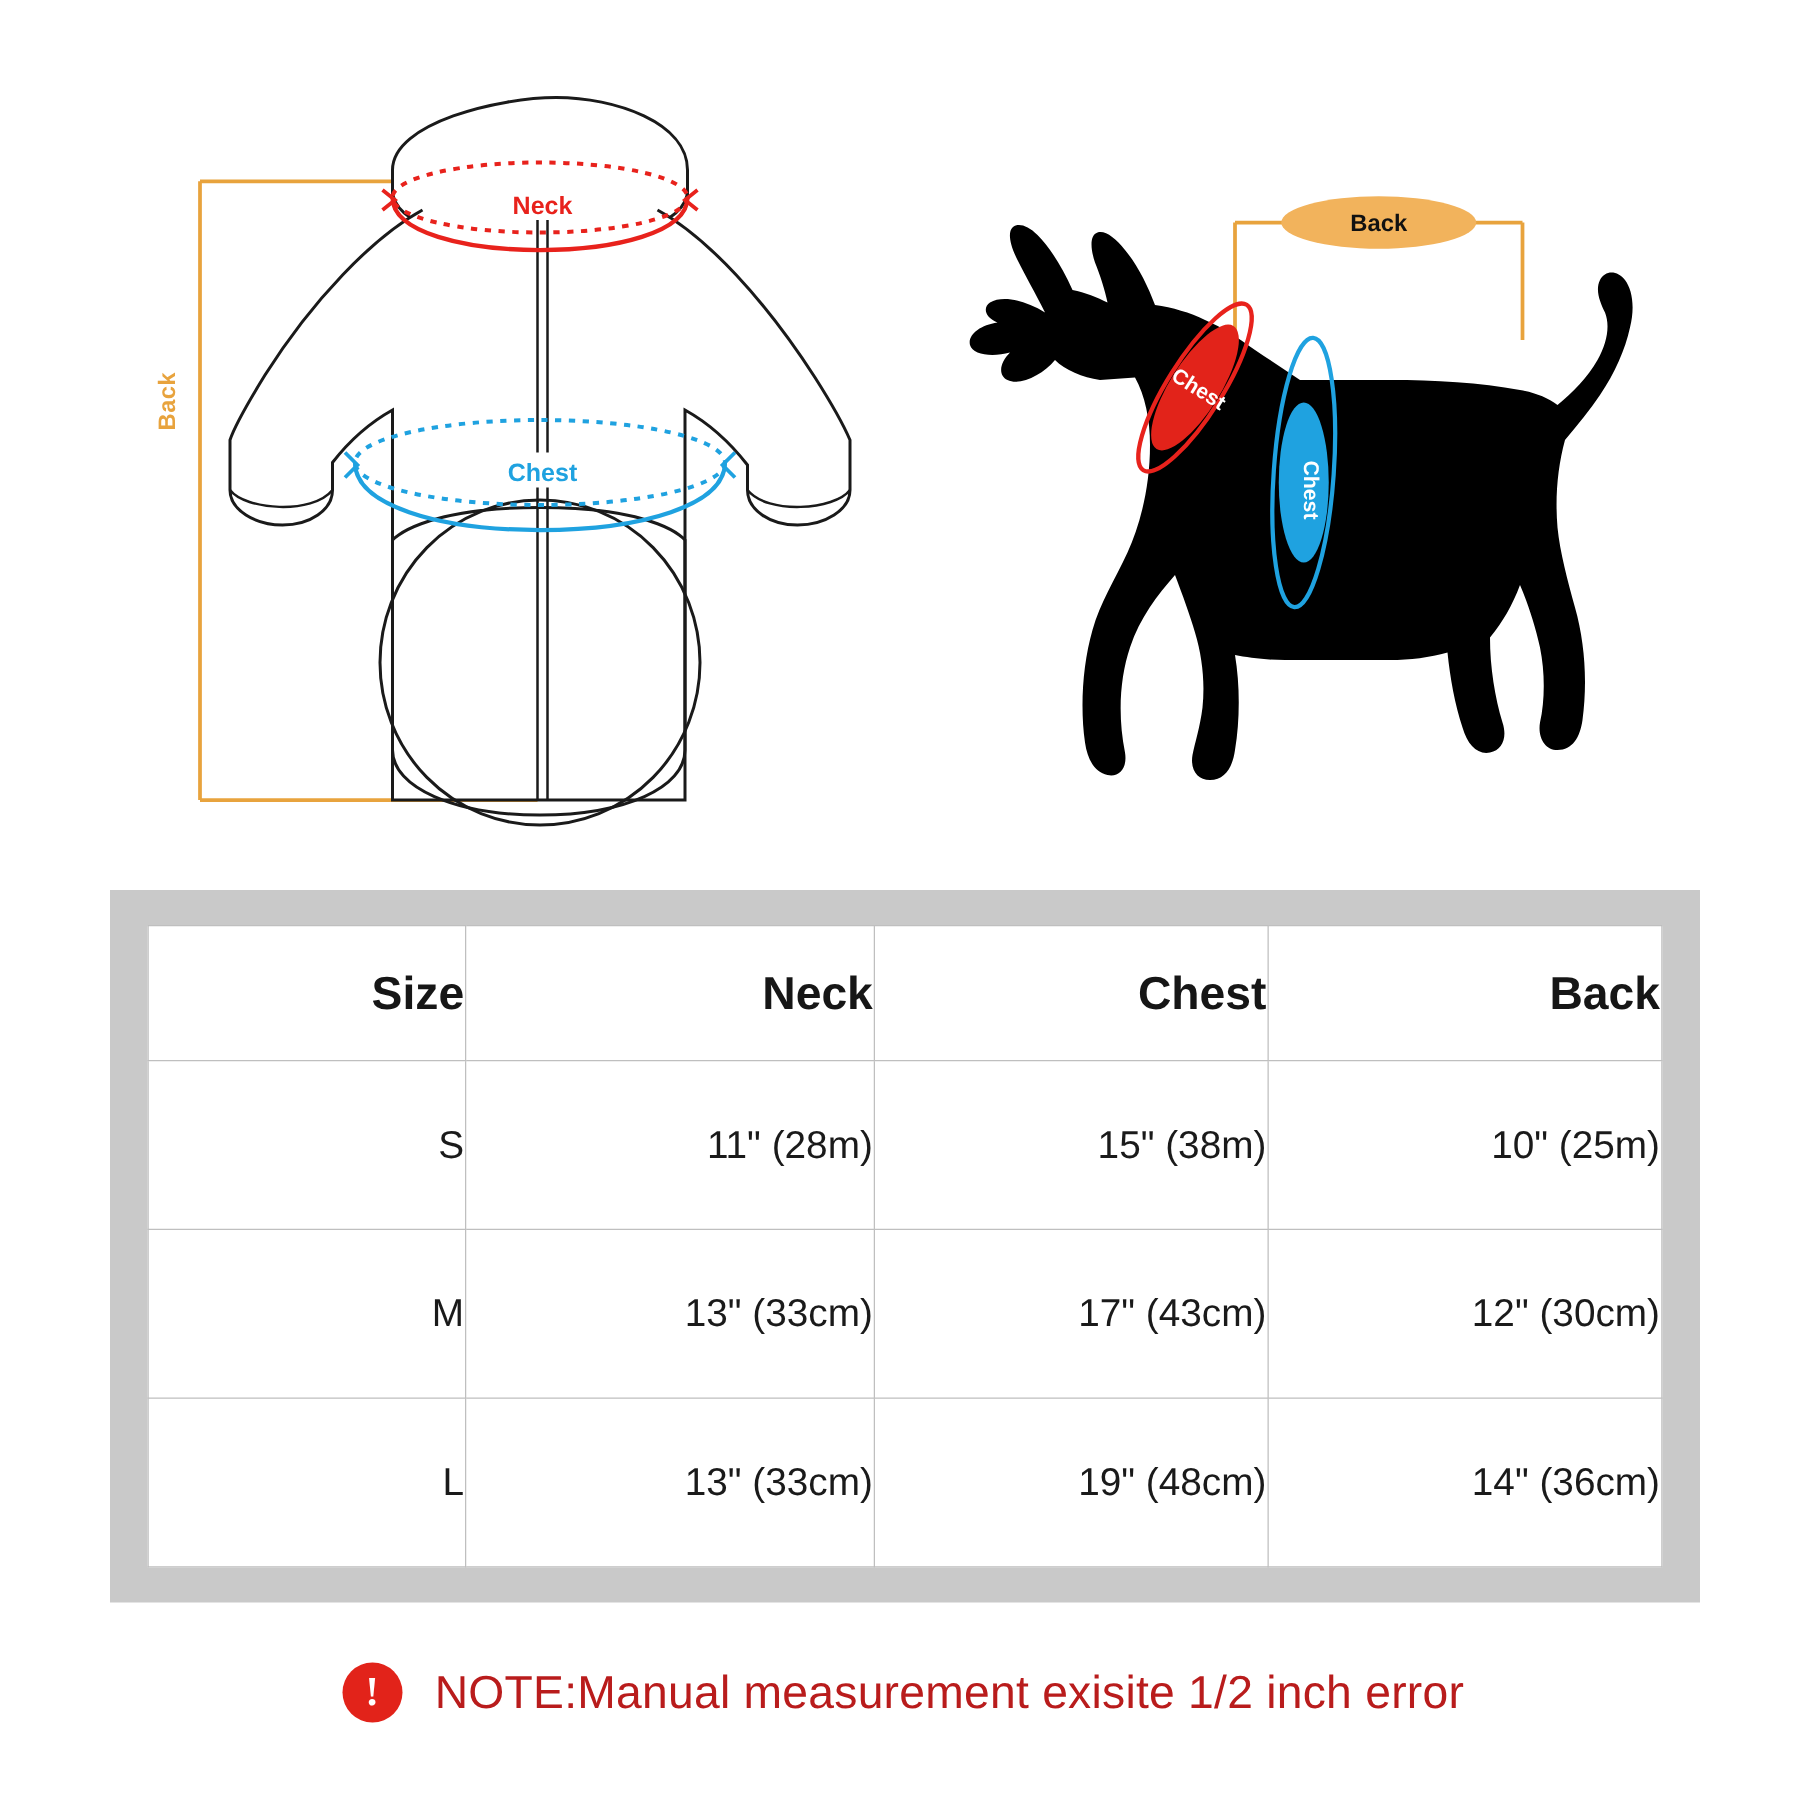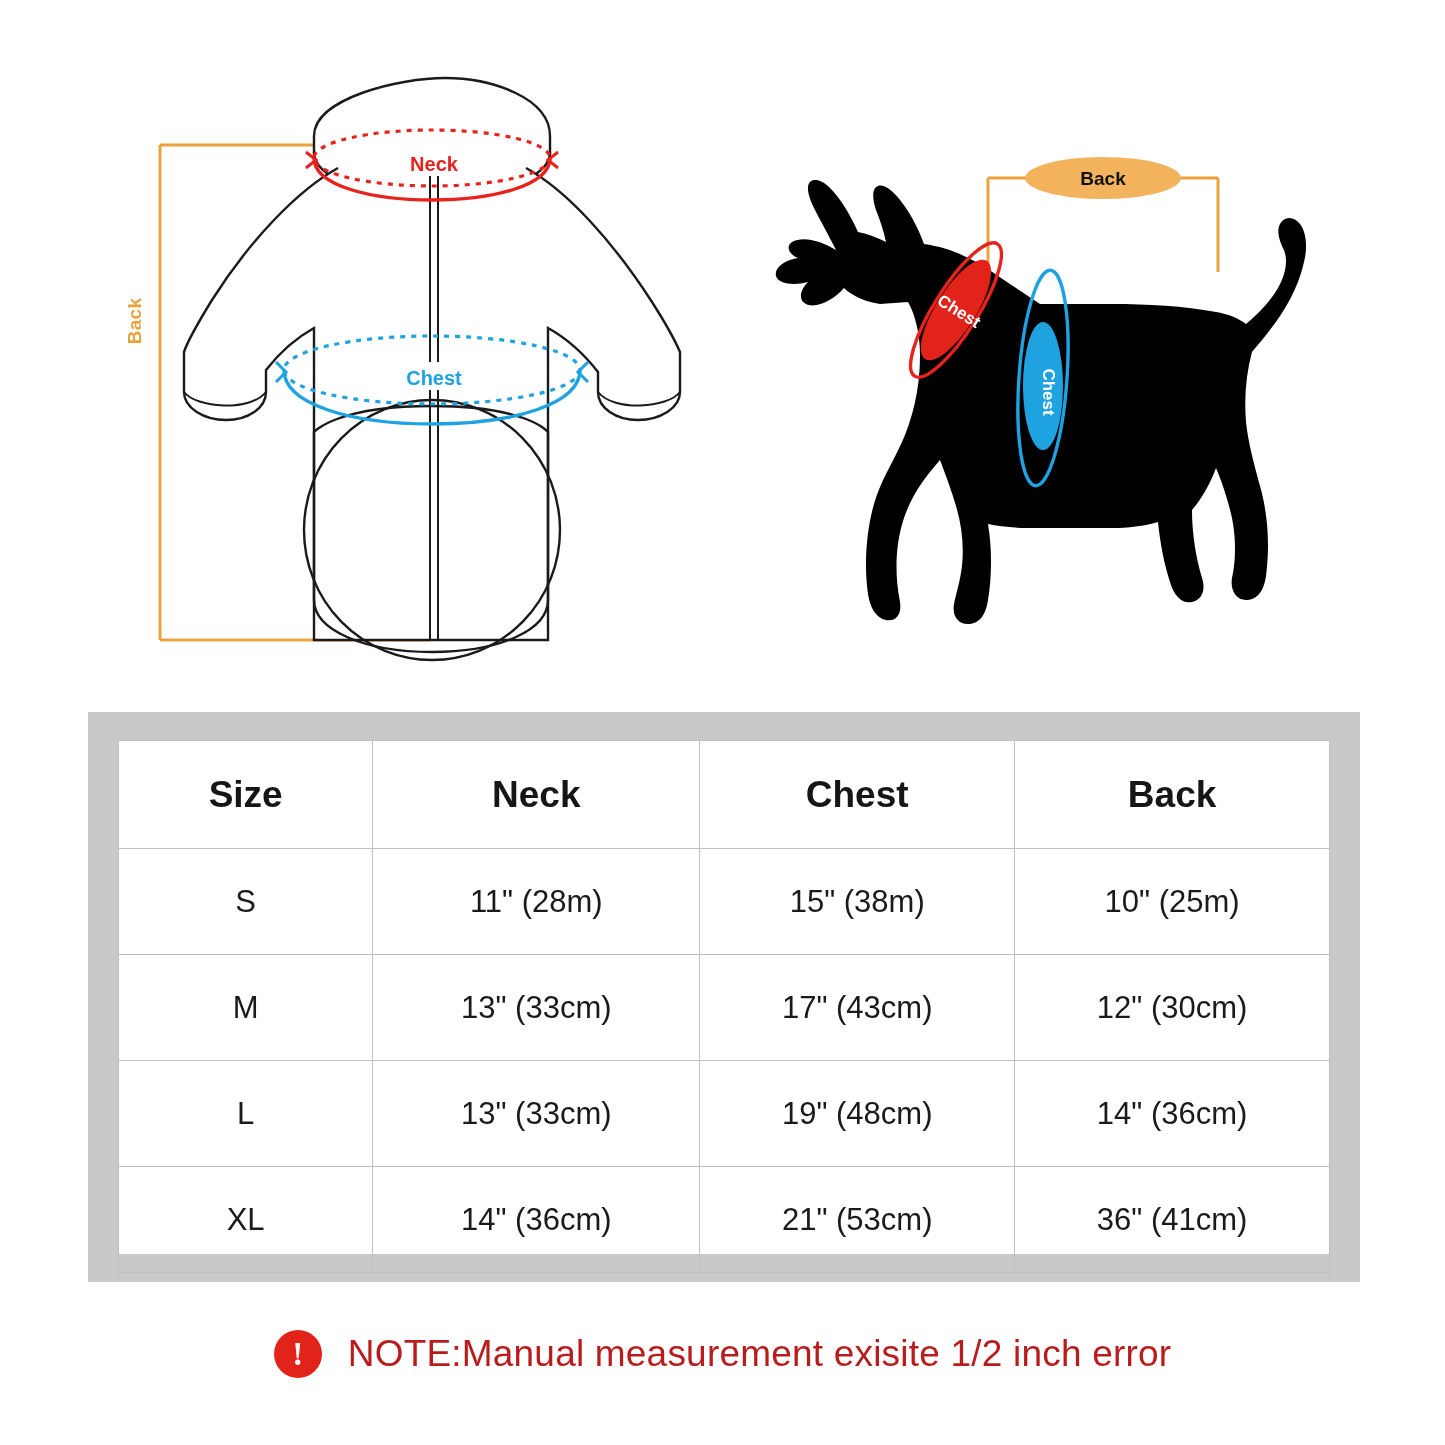--- a/index.html
+++ b/index.html
@@ -78,21 +78,21 @@
   }
   table.size-table {
     width: 100%;
     height: 100%;
     border-collapse: collapse;
     table-layout: fixed;
   }
   table.size-table th,
   table.size-table td {
     border: 1px solid #bfbfbf;
-    text-align: center;
+    text-align: right;
     vertical-align: middle;
     font-weight: normal;
   }
   table.size-table th {
     font-size: 37px;
     font-weight: bold;
     color: #161616;
     height: 105px;
   }
   table.size-table td {
@@ -353,26 +353,20 @@
             <td>13" (33cm)</td>
             <td>17" (43cm)</td>
             <td>12" (30cm)</td>
           </tr>
           <tr>
             <td class="size-col">L</td>
             <td>13" (33cm)</td>
             <td>19" (48cm)</td>
             <td>14" (36cm)</td>
           </tr>
-          <tr>
-            <td class="size-col">XL</td>
-            <td>14" (36cm)</td>
-            <td>21" (53cm)</td>
-            <td>36" (41cm)</td>
-          </tr>
         </tbody>
       </table>
     </div>
   </div>
 
   <div class="note-row">
     <div class="note-icon">!</div>
     <div class="note-text">NOTE:Manual measurement exisite 1/2 inch error</div>
   </div>
 

